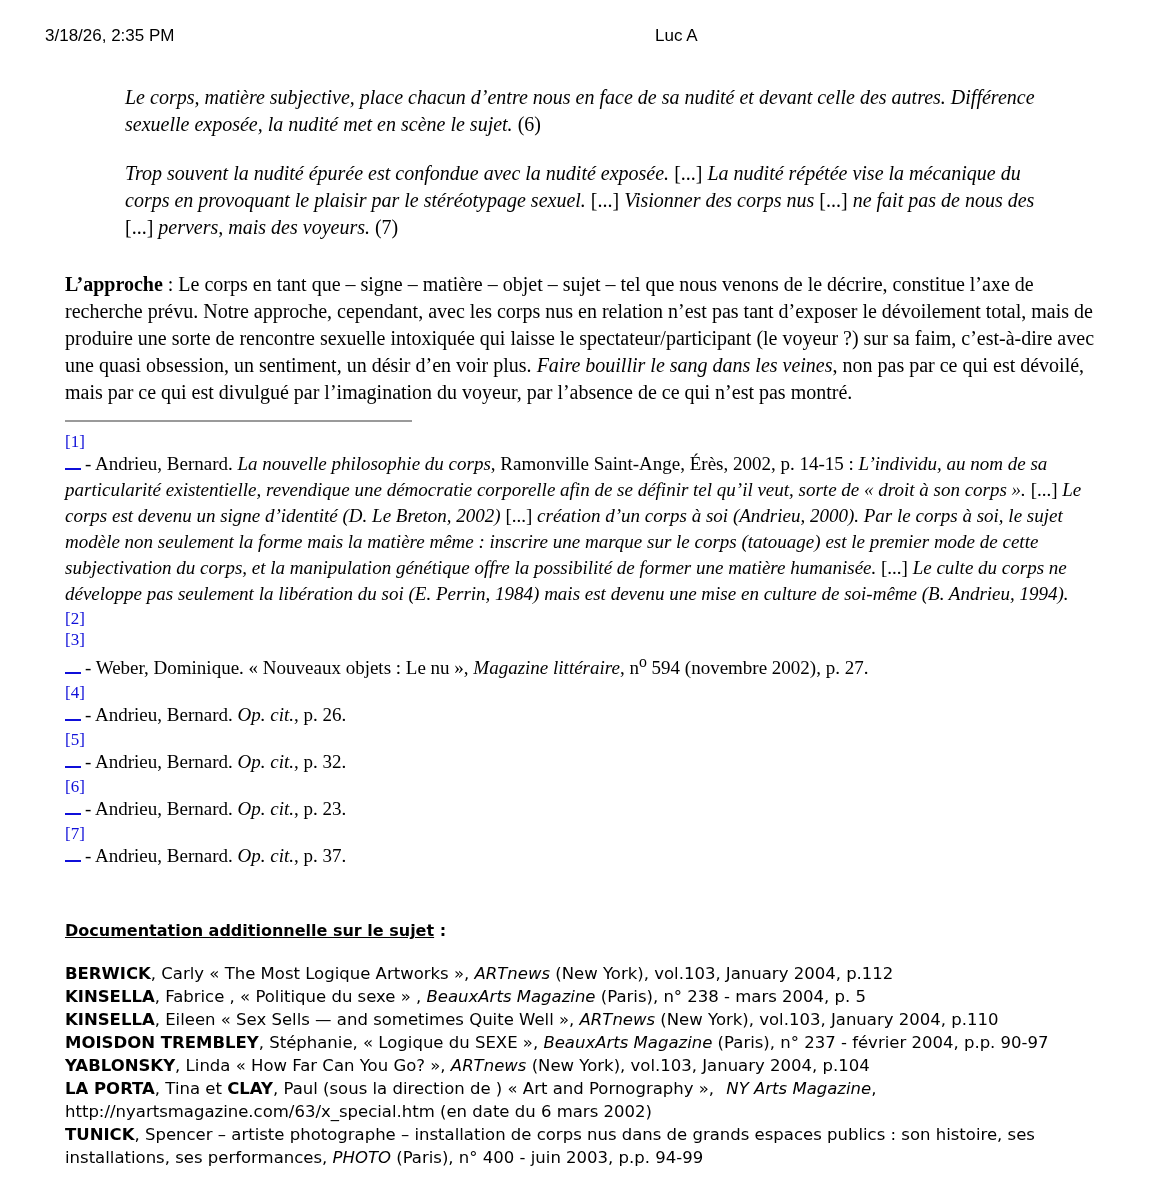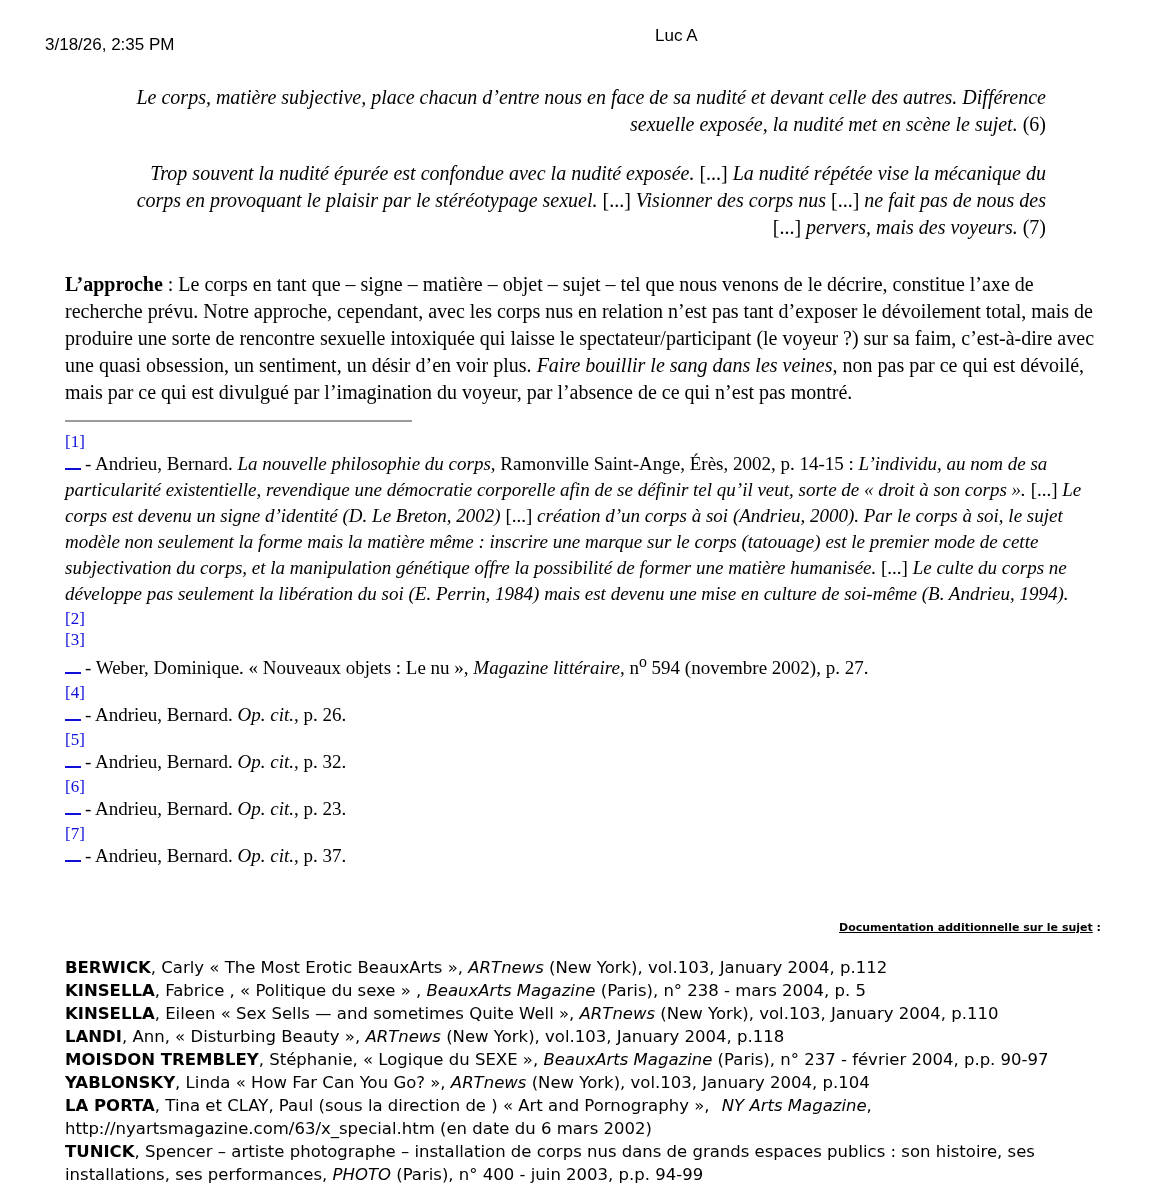--- a/index.html
+++ b/index.html
@@ -19,30 +19,29 @@
   }
   
   .header {
     position: relative;
     height: 22px;
     font-family: "Liberation Sans", sans-serif;
     font-size: 17px;
     line-height: 20px;
     margin-bottom: 36px;
   }
-  .header-date { position: absolute; left: -20px; top: 9px; text-align: right; }
+  .header-date { position: absolute; left: -20px; top: 0; text-align: right; }
   .header-title { position: absolute; left: 590px; top: 0; }
 
   
   .quote {
     font-family: "Liberation Serif", serif;
     font-size: 20px;
     line-height: 27px;
     margin: 0 55px 22px 60px;
-    text-align: right;
   }
   .approach {
     font-family: "Liberation Serif", serif;
     font-size: 20px;
     line-height: 27px;
     margin: 30px 0 14px 0;
   }
 
   
   .fn-sep {
@@ -74,24 +73,23 @@
     cursor: pointer;
   }
   .fn-text { line-height: 26px; }
 
   
   .documentation {
     margin-top: 52px;
     font-family: "DejaVu Sans", sans-serif;
   }
   .doc-heading {
-    font-size: 11px;
+    font-size: 16px;
     font-weight: bold;
     margin-bottom: 22px;
-    text-align: right;
   }
   .doc-heading-text { text-decoration: underline; }
   .doc-entries { font-size: 16.5px; line-height: 23px; }
   .doc-entry { margin: 0; }
 </style>
 </head>
 <body>
 
 <div class="page">
 
@@ -143,24 +141,23 @@
       <div class="fn-text"><span class="fn-ul"></span><span><span>- Andrieu, Bernard. </span><span style="font-style: italic;">Op. cit.</span><span>, p. 37.</span></span></div>
     </div>
 
   </div>
 
   <div class="documentation">
     <div class="doc-heading">
       <span class="doc-heading-text">Documentation additionnelle sur le sujet</span><span> :</span>
     </div>
     <div class="doc-entries">
-      <div class="doc-entry"><span style="font-weight: bold; margin-top: 16px;">BERWICK</span><span>, Carly « The Most Erotic BeauxArts », </span><span style="font-style: italic;">ARTnews</span><span> (New York), vol.103, January 2004, p.112</span></div>
+      <div class="doc-entry"><span style="font-weight: bold; margin-top: 16px;">BERWICK</span><span>, Carly « The Most Logique Artworks », </span><span style="font-style: italic;">ARTnews</span><span> (New York), vol.103, January 2004, p.112</span></div>
       <div class="doc-entry"><span style="font-weight: bold;">KINSELLA</span><span>, Fabrice , « Politique du sexe » , </span><span style="font-style: italic;">BeauxArts Magazine</span><span> (Paris), n° 238 - mars 2004, p. 5</span></div>
       <div class="doc-entry"><span style="font-weight: bold;">KINSELLA</span><span>, Eileen « Sex Sells — and sometimes Quite Well », </span><span style="font-style: italic;">ARTnews</span><span> (New York), vol.103, January 2004, p.110</span></div>
-      <div class="doc-entry"><span style="font-weight: bold;">LANDI</span><span>, Ann, « Disturbing Beauty », </span><span style="font-style: italic;">ARTnews</span><span> (New York), vol.103, January 2004, p.118</span></div>
       <div class="doc-entry"><span style="font-weight: bold;">MOISDON TREMBLEY</span><span>, Stéphanie, « Logique du SEXE », </span><span style="font-style: italic;">BeauxArts Magazine</span><span> (Paris), n° 237 - février 2004, p.p. 90-97</span></div>
       <div class="doc-entry"><span style="font-weight: bold;">YABLONSKY</span><span>, Linda « How Far Can You Go? », </span><span style="font-style: italic;">ARTnews</span><span> (New York), vol.103, January 2004, p.104</span></div>
-      <div class="doc-entry"><span style="font-weight: bold;">LA PORTA</span><span>, Tina et </span><span style="font-weight: normal; margin-top: 40px;">CLAY</span><span>, Paul (sous la direction de ) « Art and Pornography », </span><span style="font-style: italic; margin-left: 7px;">NY Arts Magazine</span><span>, http://nyartsmagazine.com/63/x_special.htm (en date du 6 mars 2002)</span></div>
+      <div class="doc-entry"><span style="font-weight: bold;">LA PORTA</span><span>, Tina et </span><span style="font-weight: bold; margin-top: 40px;">CLAY</span><span>, Paul (sous la direction de ) « Art and Pornography », </span><span style="font-style: italic; margin-left: 7px;">NY Arts Magazine</span><span>, http://nyartsmagazine.com/63/x_special.htm (en date du 6 mars 2002)</span></div>
       <div class="doc-entry"><span style="font-weight: bold; margin-top: 48px;">TUNICK</span><span>, Spencer – artiste photographe – installation de corps nus dans de grands espaces publics : son histoire, ses installations, ses performances, </span><span style="font-style: italic;">PHOTO</span><span> (Paris), n° 400 - juin 2003, p.p. 94-99</span></div>
     </div>
   </div>
 
 </div>
 
 </body></html>

